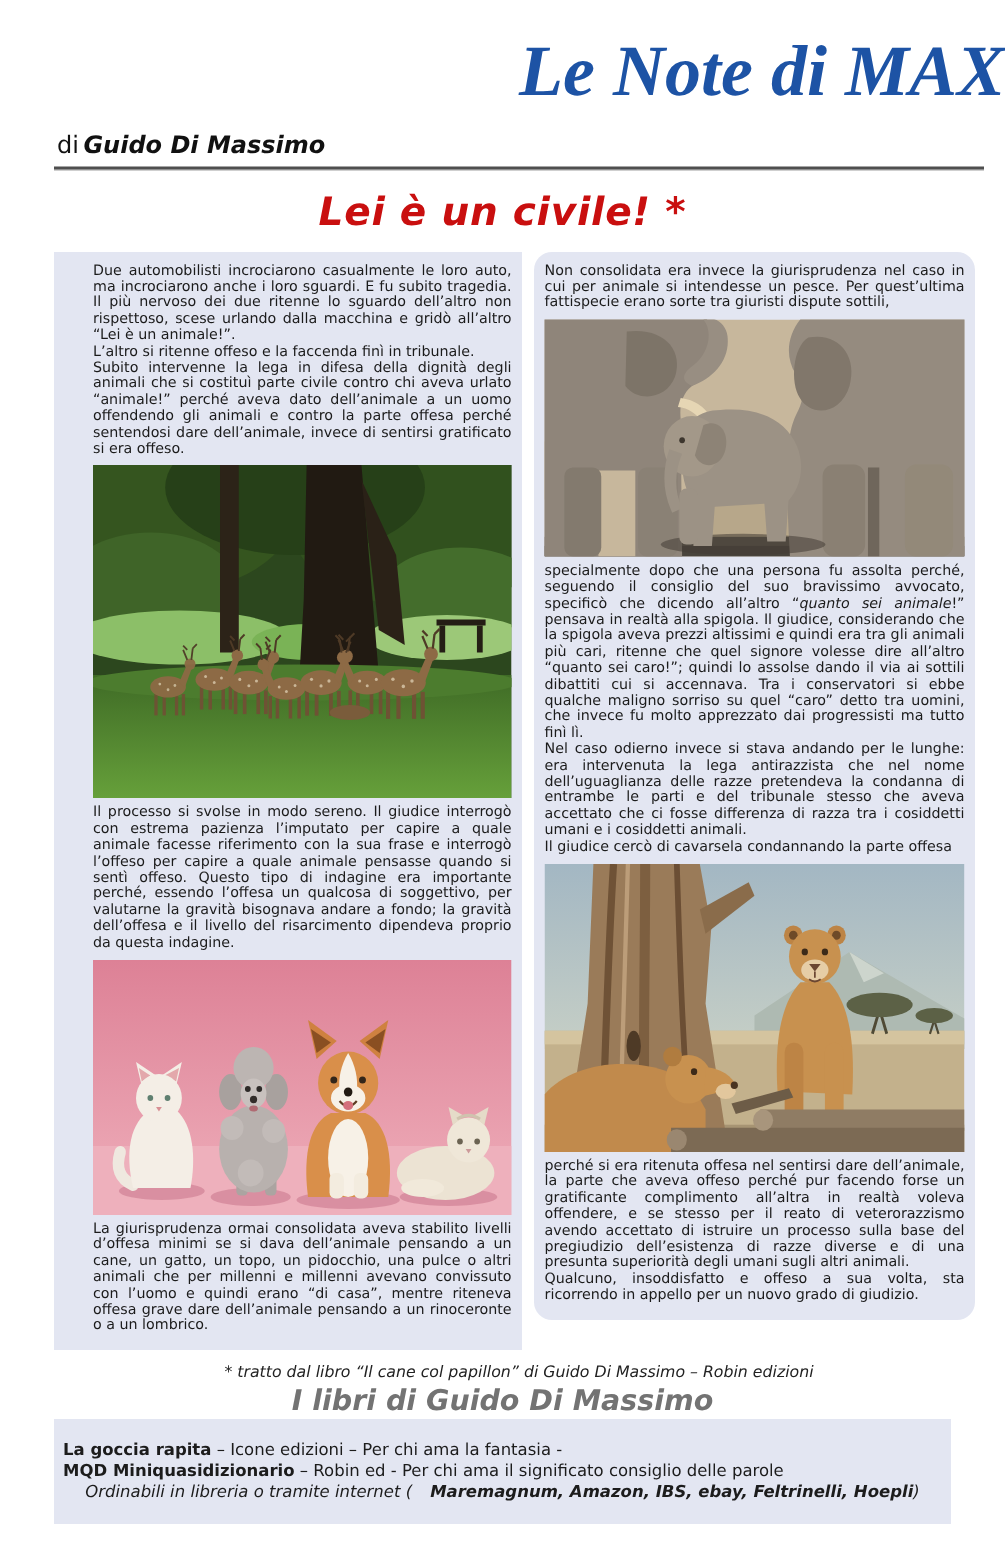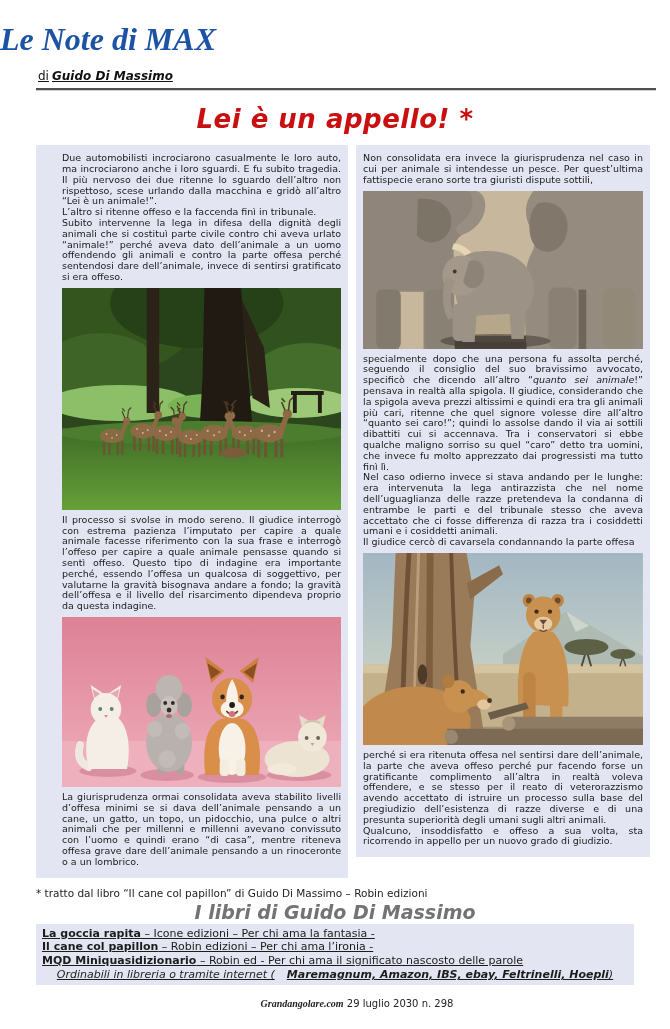--- a/index.html
+++ b/index.html
@@ -1,59 +1,59 @@
 <!DOCTYPE html>
 <html><head>
 <meta charset="utf-8">
 <style>
   html,body{margin:0;padding:0;background:#fff;}
   .page{position:relative;width:670px;height:1029px;background:#fff;overflow:hidden;
         font-family:"DejaVu Sans",sans-serif;color:#1c1c1c;}
-  .main-title{margin:0;padding-top:22px;text-align:left;
+  .main-title{margin:0;padding-top:22px;text-align:right;
         font-family:"Liberation Serif",serif;font-style:italic;font-weight:bold;
-        font-size:32px;line-height:1.1;color:#1d53a5;}
-  .byline{margin:12px 0 0 38px;font-size:12px;color:#111;text-decoration:underline;}
+        font-size:48px;line-height:1.1;color:#1d53a5;}
+  .byline{margin:12px 0 0 38px;font-size:16px;color:#111;}
   .byline .prefix{font-style:normal;font-weight:normal;margin-right:3px;}
   .byline .author{font-weight:bold;font-style:italic;}
   .rule{margin:5px 14px 0 36px;height:2px;background:#4f4f4f;border-bottom:1px solid #cfcfcf;}
   .article-title{margin:13px 0 11px;text-align:center;font-weight:bold;font-style:italic;
         font-size:26px;color:#c90f0f;letter-spacing:.5px;}
   .cols{display:flex;gap:8px;margin-left:36px;width:614px;align-items:flex-start;}
   .col{background:#e3e6f2;padding:5px 7px;box-sizing:border-box;}
   .col-left{width:340px;padding-left:26px;}
-  .col-right{width:322px;}
+  .col-right{width:322px;border-radius:12px;}
   p.body{margin:3px 0 5px;font-size:9.5px;line-height:10.8px;text-align:justify;
         white-space:pre-line;color:#1b1b1b;}
   figure{margin:5px 0;}
   figure svg{display:block;width:100%;}
-  .footnote{margin:9px 14px 0 36px;font-size:10.5px;color:#222;}
+  .footnote{margin:9px 14px 0 36px;text-align:center;font-style:italic;font-size:10.5px;color:#222;}
   .books-heading{margin:2px 0 1px;text-align:center;font-weight:bold;font-style:italic;
         font-size:19px;color:#737373;}
-  .books-panel{margin:0 36px;background:#e3e6f2;padding:4px 6px;text-decoration:underline;}
+  .books-panel{margin:0 36px;background:#e3e6f2;padding:15px 6px;}
   .book{margin:0 0 1px;font-size:11px;line-height:12.5px;}
   .book b{font-weight:bold;}
   .order-line{margin:1px 0 0;text-align:center;font-size:11px;font-style:italic;}
   .order-line .stores{font-weight:bold;margin-left:12px;}
   .bottom-line{margin-top:13px;text-align:center;font-size:10px;color:#222;}
   .bottom-line .site{font-family:"Liberation Serif",serif;font-weight:bold;font-style:italic;padding-left:44px;}
 </style>
 </head>
 <body>
 
 <div class="page">
 
   <h1 class="main-title">Le Note di MAX</h1>
 
   <div class="byline">
     <span class="prefix">di</span><span class="author">Guido Di Massimo</span>
   </div>
 
   <div class="rule"></div>
 
-  <div class="article-title">Lei è un appello! *</div>
+  <div class="article-title">Lei è un civile! *</div>
 
   <div class="cols">
 
     <div class="col col-left">
       <p class="body">Due automobilisti incrociarono casualmente le loro auto, ma incrociarono anche i loro sguardi. E fu subito tragedia. Il più nervoso dei due ritenne lo sguardo dell’altro non rispettoso, scese urlando dalla macchina e gridò all’altro “Lei è un animale!”.
 L’altro si ritenne offeso e la faccenda finì in tribunale.
 Subito intervenne la lega in difesa della dignità degli animali che si costituì parte civile contro chi aveva urlato “animale!” perché aveva dato dell’animale a un uomo offendendo gli animali e contro la parte offesa perché sentendosi dare dell’animale, invece di sentirsi gratificato si era offeso.</p>
 
       <figure>
         <svg viewBox="0 0 290 222" height="222" preserveAspectRatio="none">
@@ -271,22 +271,21 @@
 Qualcuno, insoddisfatto e offeso a sua volta, sta ricorrendo in appello per un nuovo grado di giudizio.</p>
     </div>
   </div>
 
   <div class="footnote">* tratto dal libro “Il cane col papillon” di Guido Di Massimo – Robin edizioni</div>
 
   <div class="books-heading">I libri di Guido Di Massimo</div>
 
   <div class="books-panel">
     <p class="book"><b>La goccia rapita</b><span> – Icone edizioni – Per chi ama la fantasia -</span></p>
-    <p class="book"><b>Il cane col papillon</b><span> – Robin edizioni – Per chi ama l’ironia -</span></p>
-    <p class="book"><b>MQD Miniquasidizionario</b><span> – Robin ed - Per chi ama il significato nascosto delle parole</span></p>
+    <p class="book"><b>MQD Miniquasidizionario</b><span> – Robin ed - Per chi ama il significato consiglio delle parole</span></p>
     <p class="order-line"><span>Ordinabili in libreria o tramite internet (</span><span class="stores">Maremagnum, Amazon, IBS, ebay, Feltrinelli, Hoepli</span><span>)</span></p>
   </div>
 
   <div class="bottom-line">
     <span class="site">Grandangolare.com</span><span> 29 luglio 2030 n. 298</span>
   </div>
 
 </div>
 
 </body></html>

